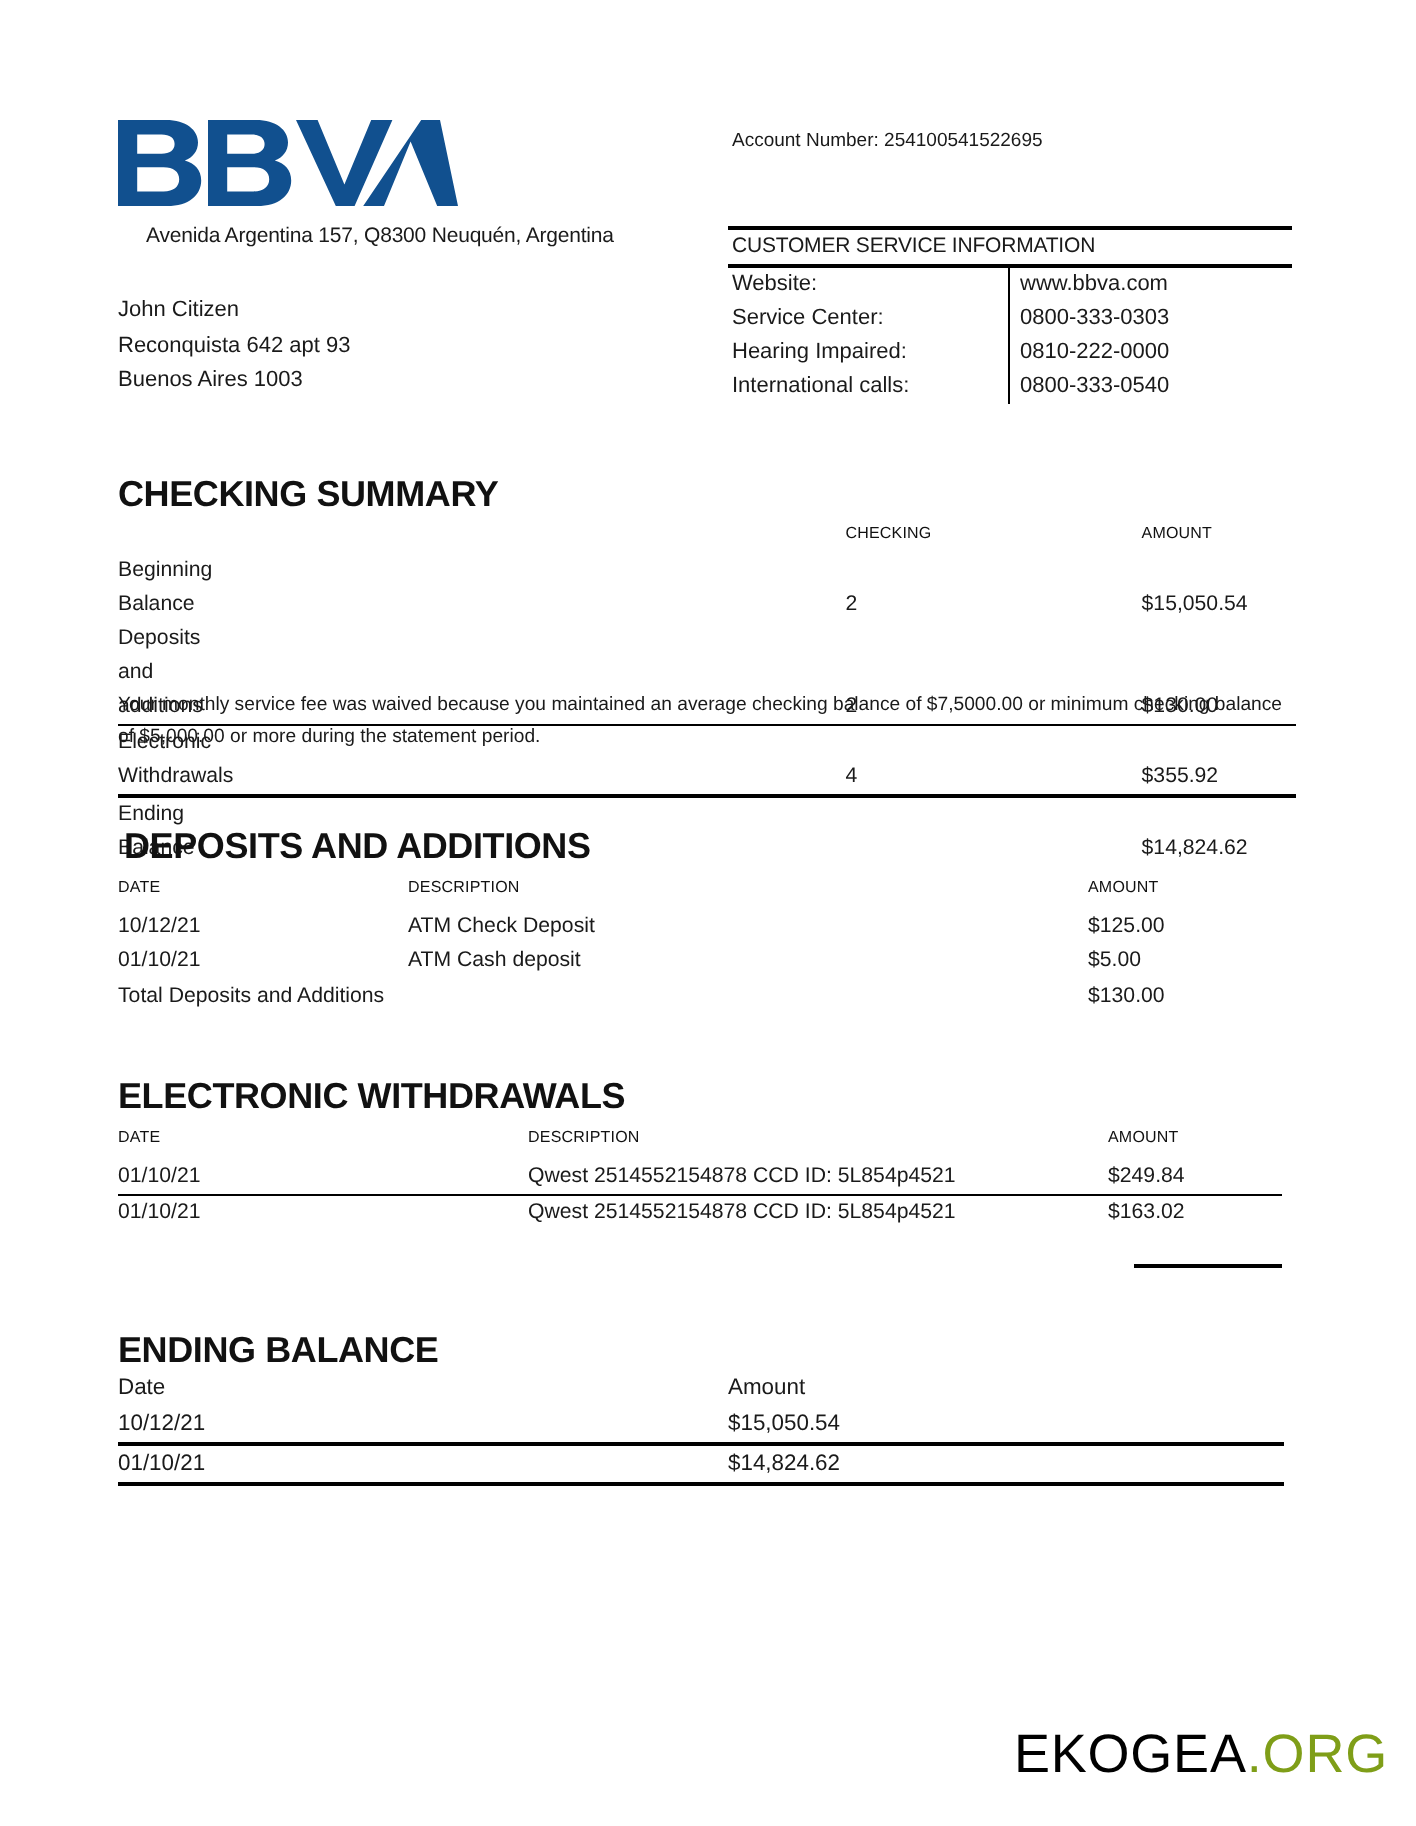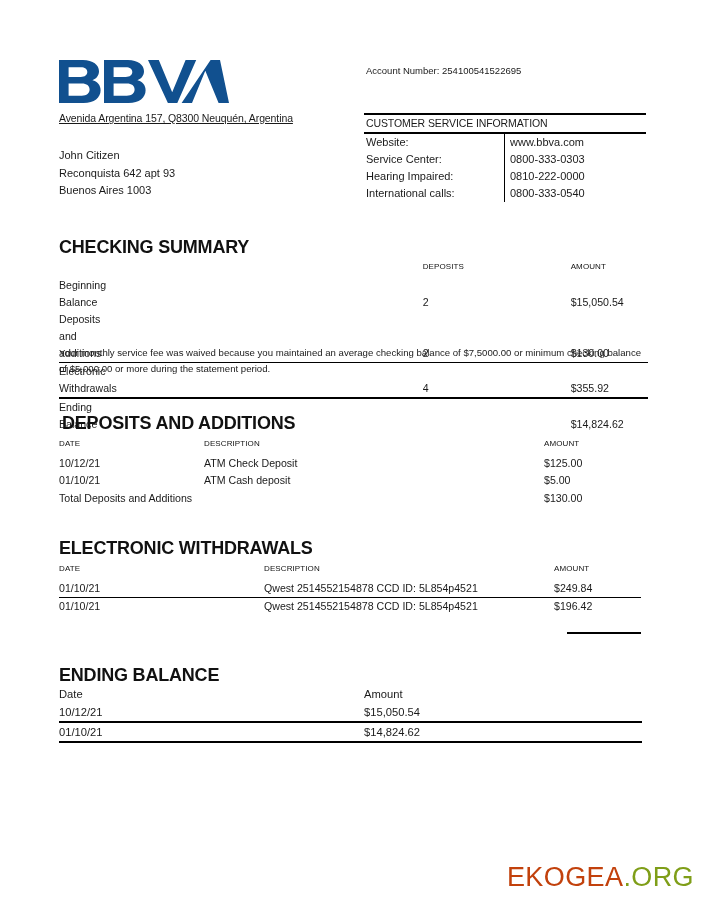--- a/index.html
+++ b/index.html
@@ -25,26 +25,25 @@
     left: 0; top: 0;
     width: 708px;
   }
   .logo-block {
     position: absolute;
     left: 59px; top: 60px;
   }
   .logo-svg { display: block; }
   .bank-address {
     position: absolute;
-    left: 59px; top: 112px;
+    left: 73px; top: 112px;
     font-size: 10.5px;
     color: #1a1a1a;
     letter-spacing: -0.1px;
     white-space: nowrap;
-    text-decoration: underline;
   }
   .customer-address {
     position: absolute;
     left: 59px; top: 147px;
     font-size: 11px;
     line-height: 17.5px;
     color: #1a1a1a;
   }
 
   .stmt-meta {
@@ -169,21 +168,21 @@
   .row-bottom-thick td { border-bottom: 2.4px solid #000; }
 
   
   .footer-mark {
     position: absolute;
     right: 14px; top: 862px;
     font-size: 27px;
     letter-spacing: 0.4px;
     font-family: "Liberation Sans", sans-serif;
   }
-  .footer-mark .mark-name { color: #c2410c; }
+  .footer-mark .mark-name { color: #000000; }
   .footer-mark .mark-tld { color: #7f9e18; }
 </style>
 </head>
 <body>
 
 <div class="page">
 
   <div class="header">
 
     <div class="logo-block">
@@ -241,21 +240,21 @@
       </table>
     </div>
   </div>
 
   <div class="section-title" id="checking-summary-title">CHECKING SUMMARY</div>
 
   <table class="tbl" id="checking-summary-table">
     <tbody>
       <tr>
         <td class="colhead"></td>
-        <td class="colhead c-instances">DEPOSITS</td>
+        <td class="colhead c-instances">CHECKING</td>
         <td class="colhead c-amount num">AMOUNT</td>
       </tr>
       <tr>
         <td class="bold">Beginning Balance</td>
         <td class="c-instances">2</td>
         <td class="c-amount num bold">$15,050.54</td>
       </tr>
       <tr>
         <td>Deposits and additions</td>
         <td class="c-instances">2</td>
@@ -313,21 +312,21 @@
         <td class="colhead num">AMOUNT</td>
       </tr>
       <tr>
         <td class="c-date">01/10/21</td>
         <td class="c-desc">Qwest 2514552154878 CCD ID: 5L854p4521</td>
         <td class="num">$249.84</td>
       </tr>
       <tr class="row-thin-top">
         <td class="c-date">01/10/21</td>
         <td class="c-desc">Qwest 2514552154878 CCD ID: 5L854p4521</td>
-        <td class="num">$196.42</td>
+        <td class="num">$163.02</td>
       </tr>
     </tbody>
   </table>
   <div class="rule-under-total"></div>
 
   <div class="section-title" id="ending-title">ENDING BALANCE</div>
 
   <table class="tbl" id="ending-table">
     <tbody>
       <tr>

